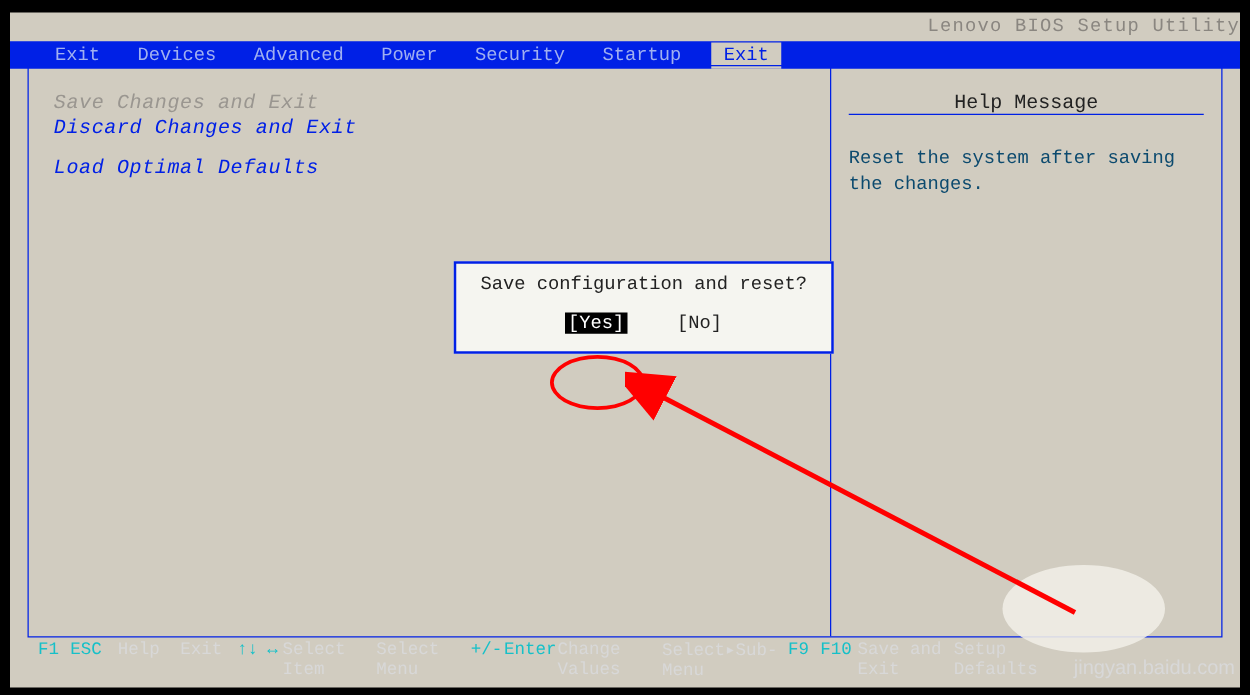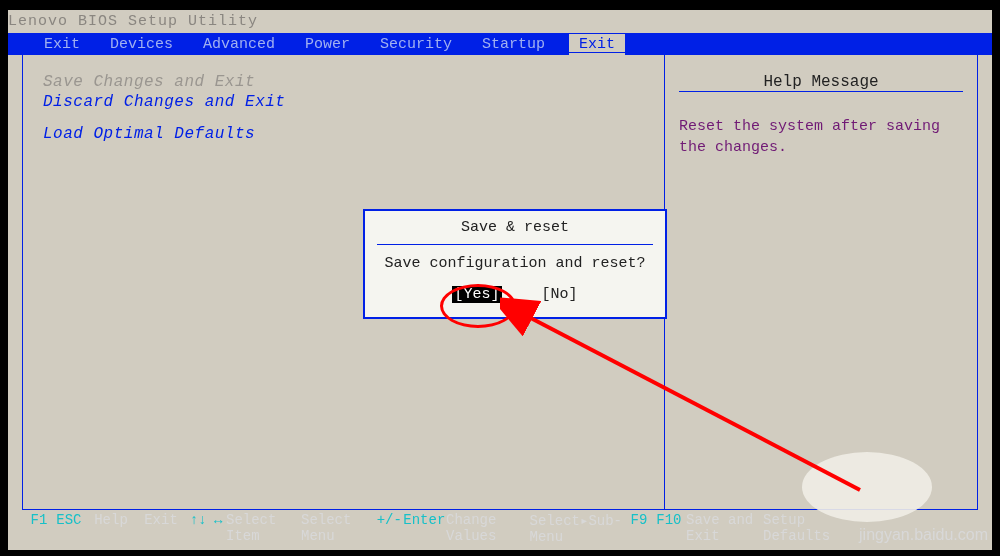--- a/index.html
+++ b/index.html
@@ -14,21 +14,21 @@
     }
     .screen {
       position: absolute;
       top: 10px;
       left: 8px;
       right: 8px;
       bottom: 6px;
       background: #d1ccc0;
     }
     .title-bar {
-      text-align: left;
+      text-align: right;
       color: #8a8680;
       font-size: 15px;
       padding: 3px 0;
       letter-spacing: 1px;
     }
     .menu-bar {
       background: #0020e6;
       height: 22px;
       display: flex;
       align-items: center;
@@ -75,21 +75,21 @@
     .help-title {
       text-align: center;
       font-size: 16px;
       margin-bottom: 20px;
       color: #222;
       border-bottom: 1px solid #0020e6;
       padding-bottom: 0;
     }
     .help-text {
       font-size: 15px;
-      color: #701a75;
+      color: #0c4a6e;
       line-height: 1.4;
       margin-top: 24px;
     }
     .dialog {
       position: absolute;
       top: 199px;
       left: 355px;
       width: 304px;
       background: #f5f5f0;
       border: 2px solid #0020e6;
@@ -206,21 +206,20 @@
       <div class="menu-option enabled">Discard Changes and Exit</div>
       <div class="menu-option enabled spacer">Load Optimal Defaults</div>
     </div>
     <div class="right-panel">
       <div class="help-title">Help Message</div>
       <div class="help-text">Reset the system after saving the changes.</div>
     </div>
   </div>
 
   <div class="dialog">
-    <div class="dialog-title">Save &amp; reset</div>
     <div class="dialog-message">Save configuration and reset?</div>
     <div class="dialog-buttons">
       <button class="dialog-btn selected">[Yes]</button>
       <button class="dialog-btn unselected">[No]</button>
     </div>
   </div>
 
   <div class="watermark-blob"></div>
 
   <div class="footer">

